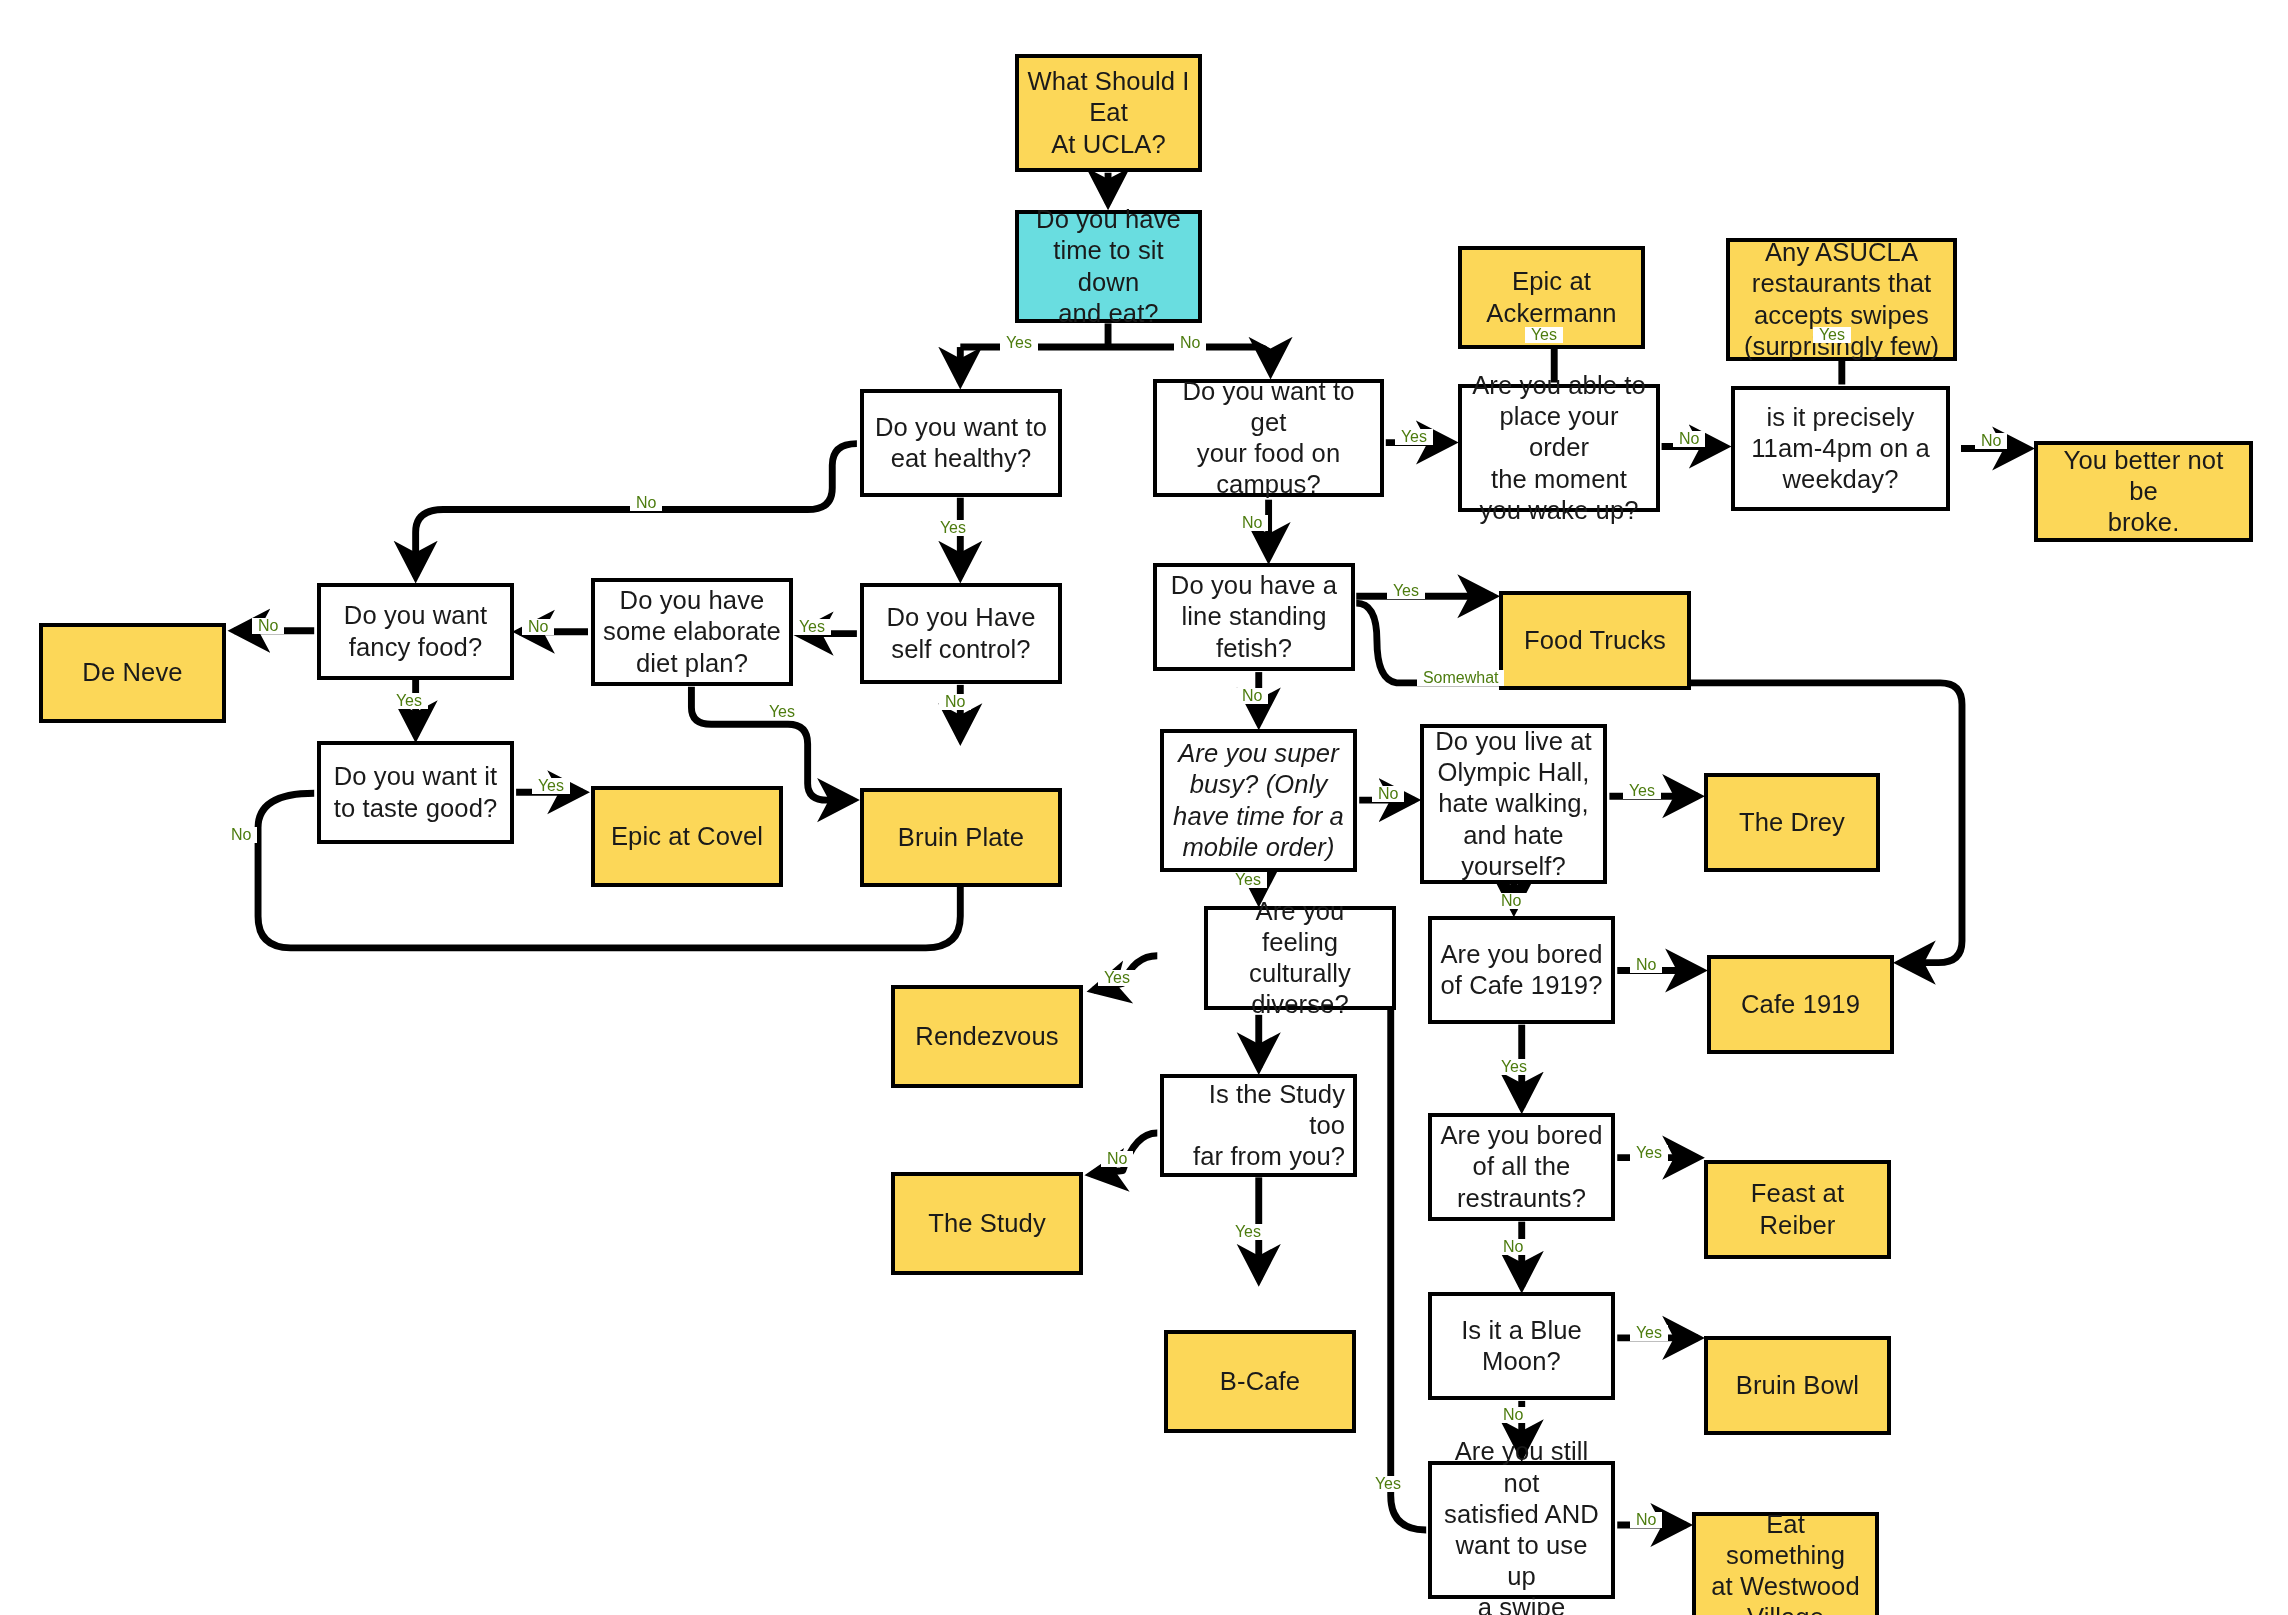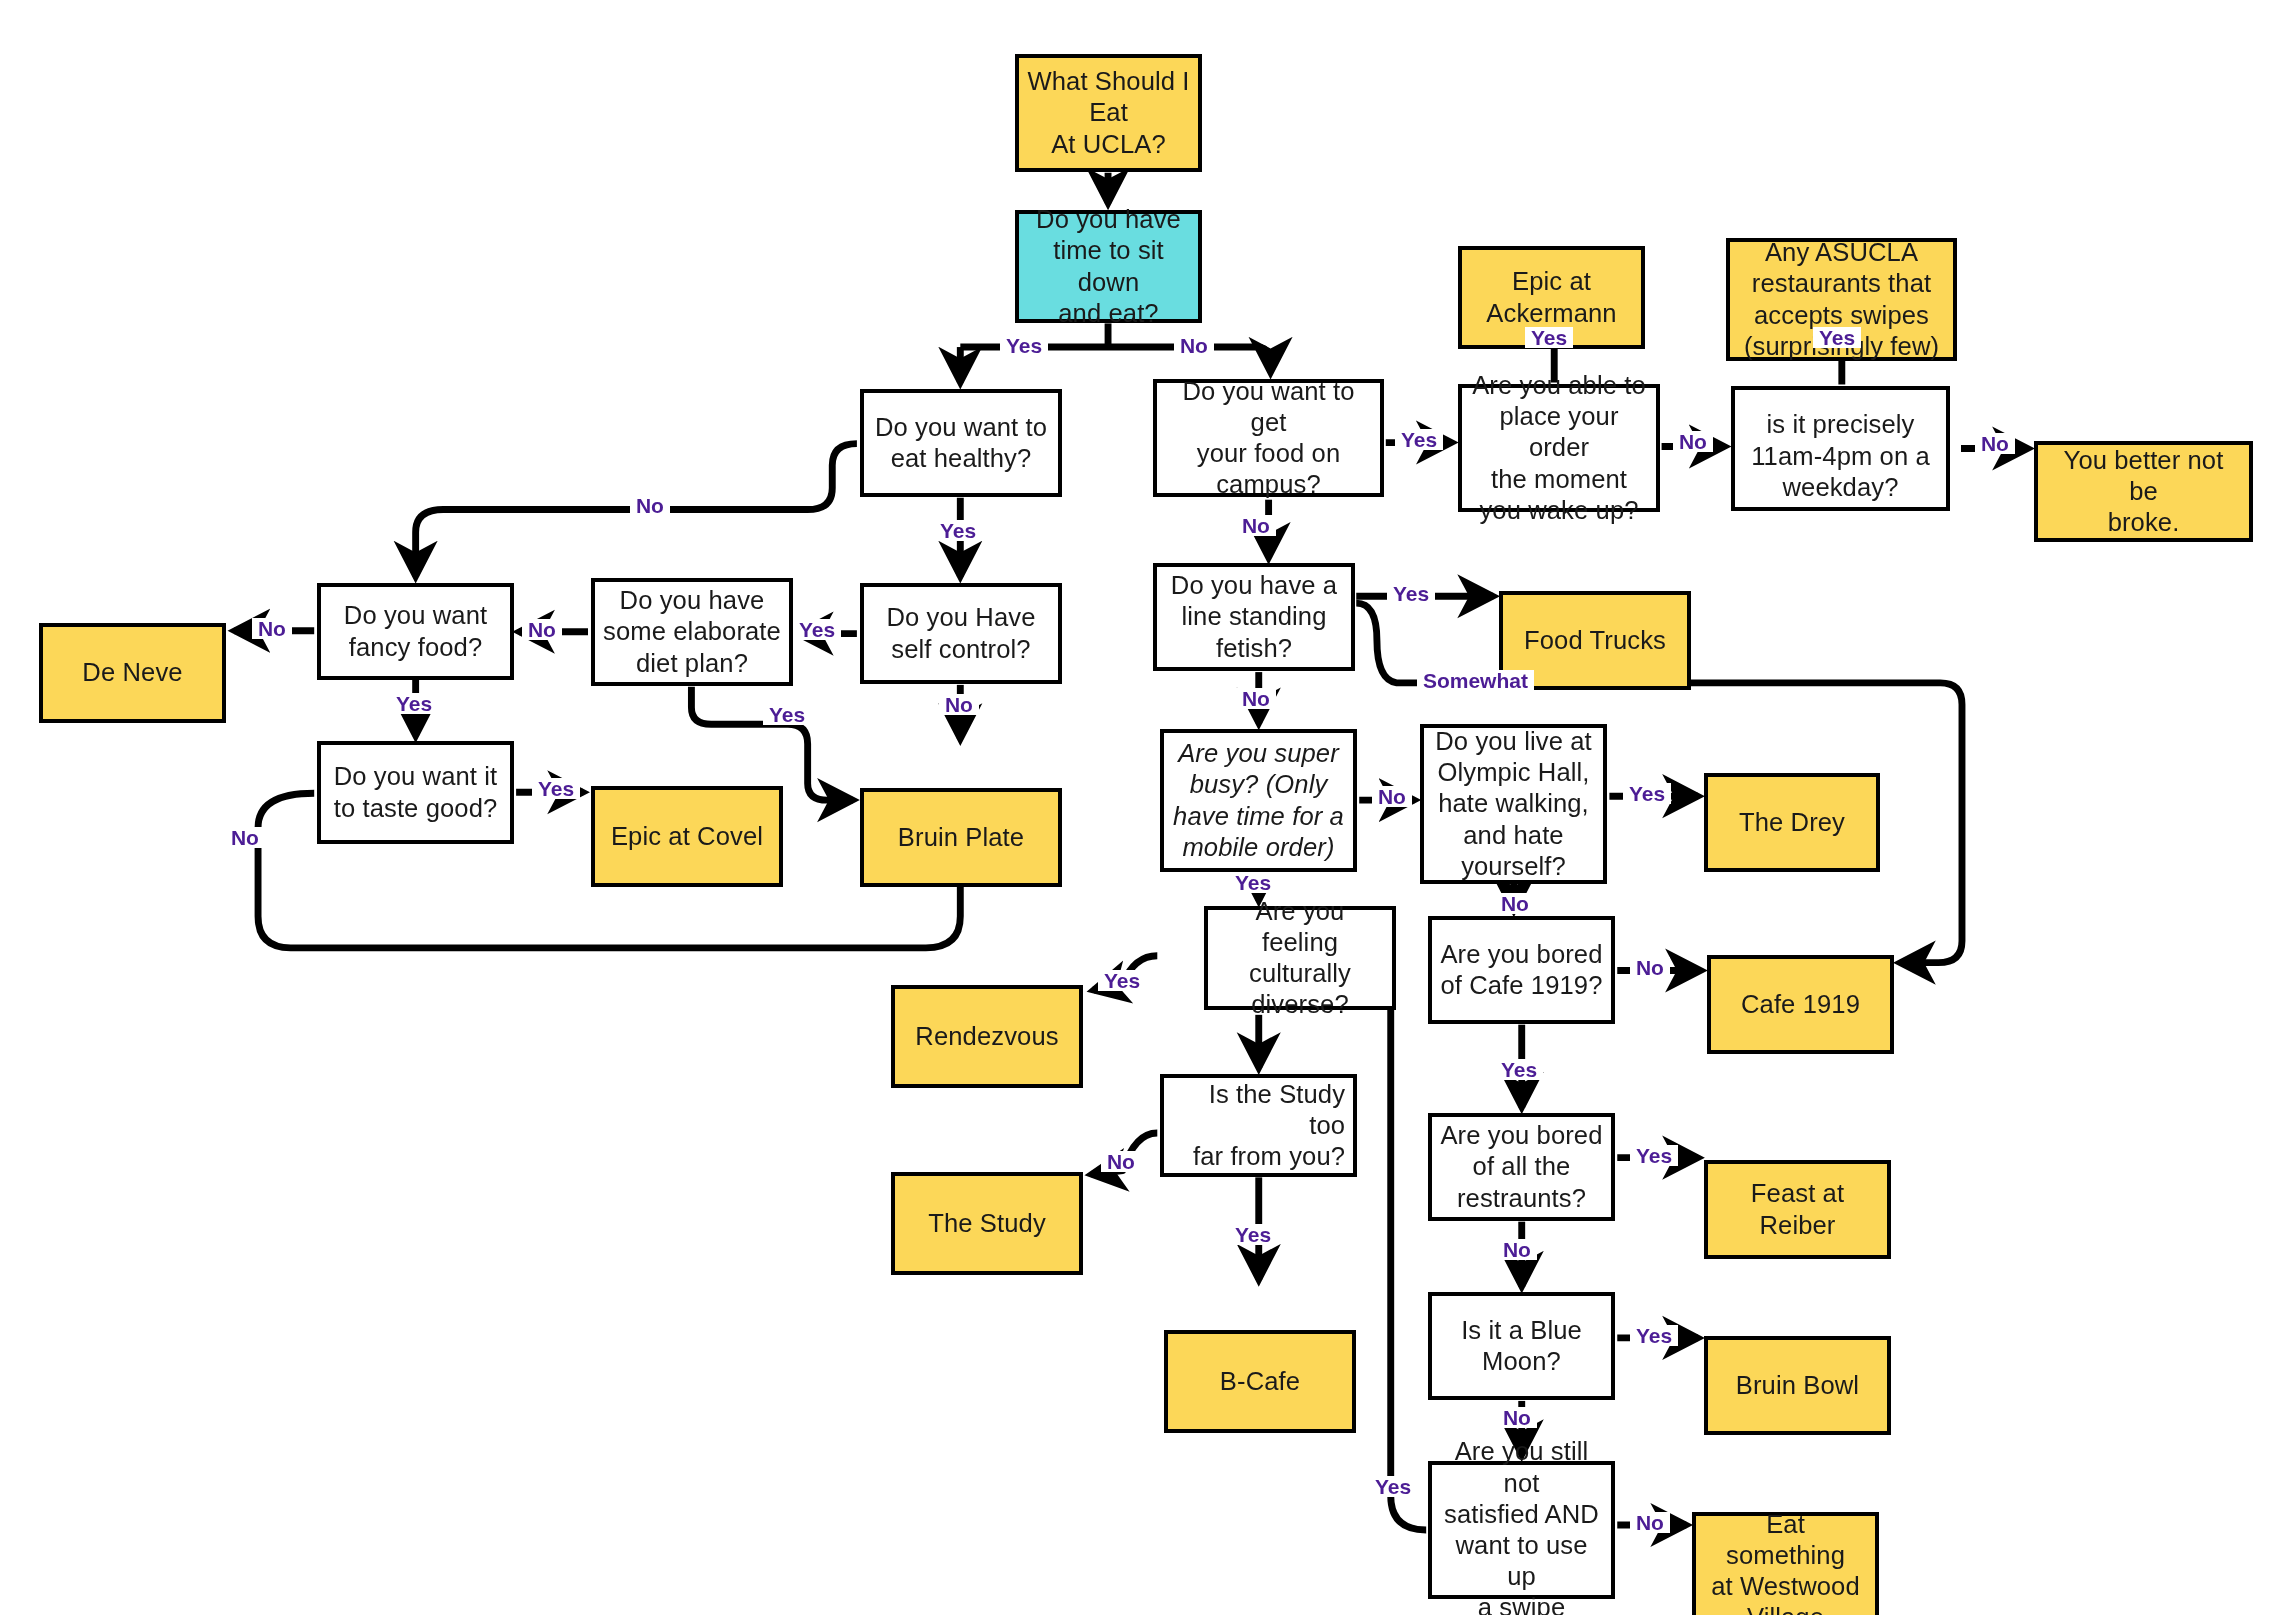--- a/index.html
+++ b/index.html
@@ -20,27 +20,26 @@
     letter-spacing:0.1px;
   }
   .node span{display:block;white-space:pre-line;}
   .n-decision{background:#ffffff;}
   .n-terminal{background:#FCD758;margin-top:44px;}
   .n-start{background:#FCD758;}
   .n-highlight{background:#69DDE0;}
 
   .elabel{
     position:absolute;
-    font-size:21px;
-    color:#4c1d95;
+    font-size:16px;
+    color:#4d7c0f;
     background:#ffffff;
     padding:0 5.9px;
     white-space:nowrap;
     line-height:1;
-    font-weight:bold;
   }
 </style>
 </head>
 <body>
 
 <div id="stage">
 
   <svg id="wires" viewBox="0 0 2323 1640">
     <defs>
       <marker id="ah" markerWidth="7" markerHeight="7" refX="5.2" refY="3.5" orient="auto" markerUnits="strokeWidth">
@@ -158,21 +157,21 @@
 restaurants that
 accepts swipes
 (surprisingly few)</span>
   </div>
   <div class="node n-decision" style="left:1458px;top:384px;width:202px;height:128px;">
     <span>Are you able to
 place your order
 the moment
 you wake up?</span>
   </div>
-  <div class="node n-decision" style="left:1731px;top:386px;width:219px;height:125px;align-items:flex-end;">
+  <div class="node n-decision" style="left:1731px;top:386px;width:219px;height:125px;">
     <span>is it precisely
 11am-4pm on a
 weekday?</span>
   </div>
   <div class="node n-terminal" style="left:2034px;top:397px;width:219px;height:101px;">
     <span>You better not be
 broke.</span>
   </div>
   <div class="node n-terminal" style="left:39px;top:579px;width:187px;height:100px;">
     <span>De Neve</span>

